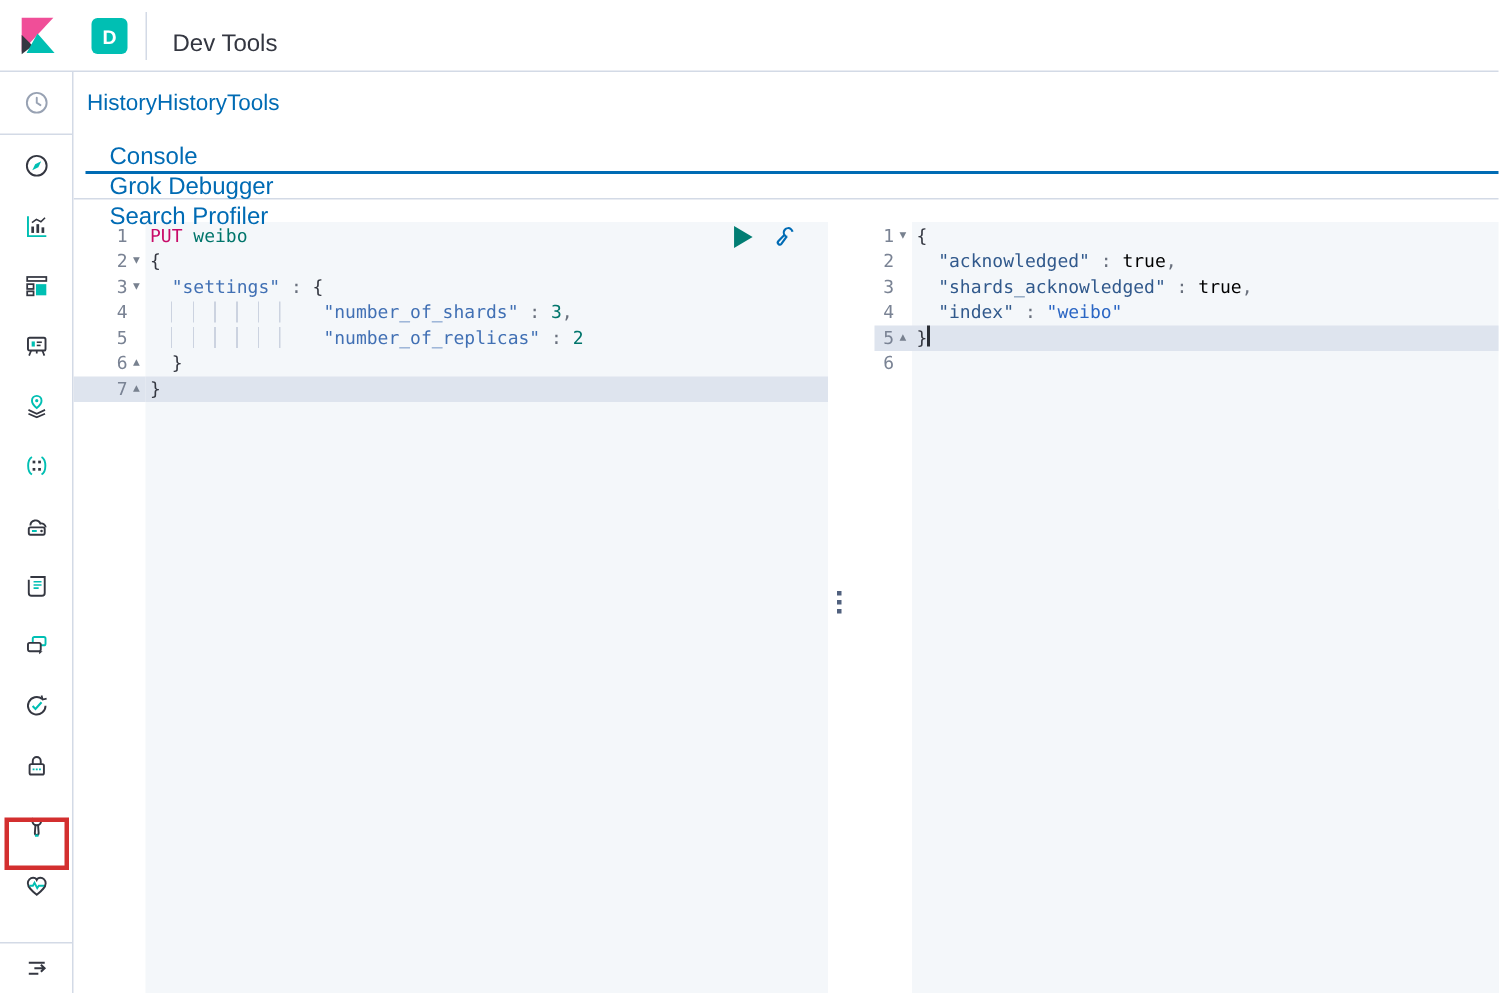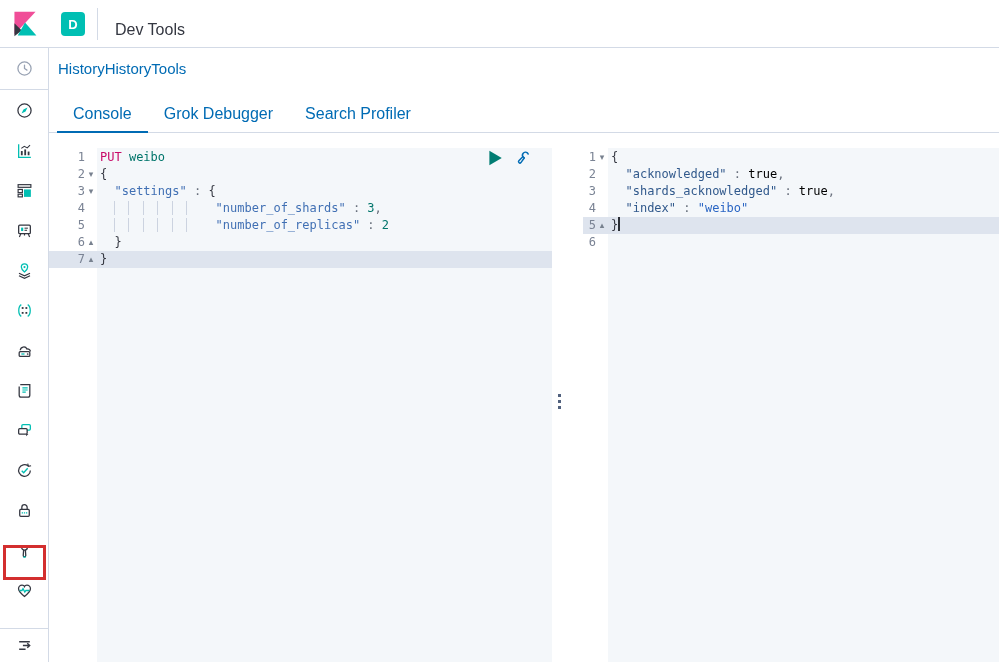--- a/index.html
+++ b/index.html
@@ -28,21 +28,21 @@
     border-top:1px solid #d3dae6; display:flex; align-items:center; justify-content:center;
     cursor:pointer; background:#fff; }
   .hl-box { position:absolute; left:3px; top:545px; width:43px; height:35px;
     border:3px solid #d32f2f; z-index:9; pointer-events:none; }
   
   .navlinks { position:absolute; left:58px; top:56px; height:24px; display:flex;
     align-items:center; z-index:4; }
   .navlinks a { color:var(--link-blue); font-size:15px; text-decoration:none; cursor:pointer; }
   
   .tabbar { position:absolute; left:49px; right:0; top:96px; height:37px;
-    border-bottom:1px solid #d3dae6; display:flex; padding-left:8px; z-index:4; }
+    border-bottom:1px solid #d3dae6; display:flex; padding-left:8px; z-index:4;flex-direction:column; }
   .tab { padding:0 16px; font-size:16px; color:var(--link-blue); display:flex;
     align-items:center; cursor:pointer; border-bottom:2px solid transparent; height:37px; }
   .tab.active { border-bottom:2px solid var(--link-blue); }
   
   .editor { position:absolute; top:148px; bottom:0; z-index:1; cursor:text;
     font-family:"DejaVu Sans Mono","Liberation Mono",monospace; font-size:12px; }
   .editor .edbg { position:absolute; top:0; bottom:0; right:0; background:var(--editor-bg); z-index:0; }
   .editor .rows { position:relative; z-index:1; padding-top:1px; }
   .row { display:flex; height:17px; line-height:17px; }
   .gut { display:flex; justify-content:flex-end; flex:0 0 auto; }

